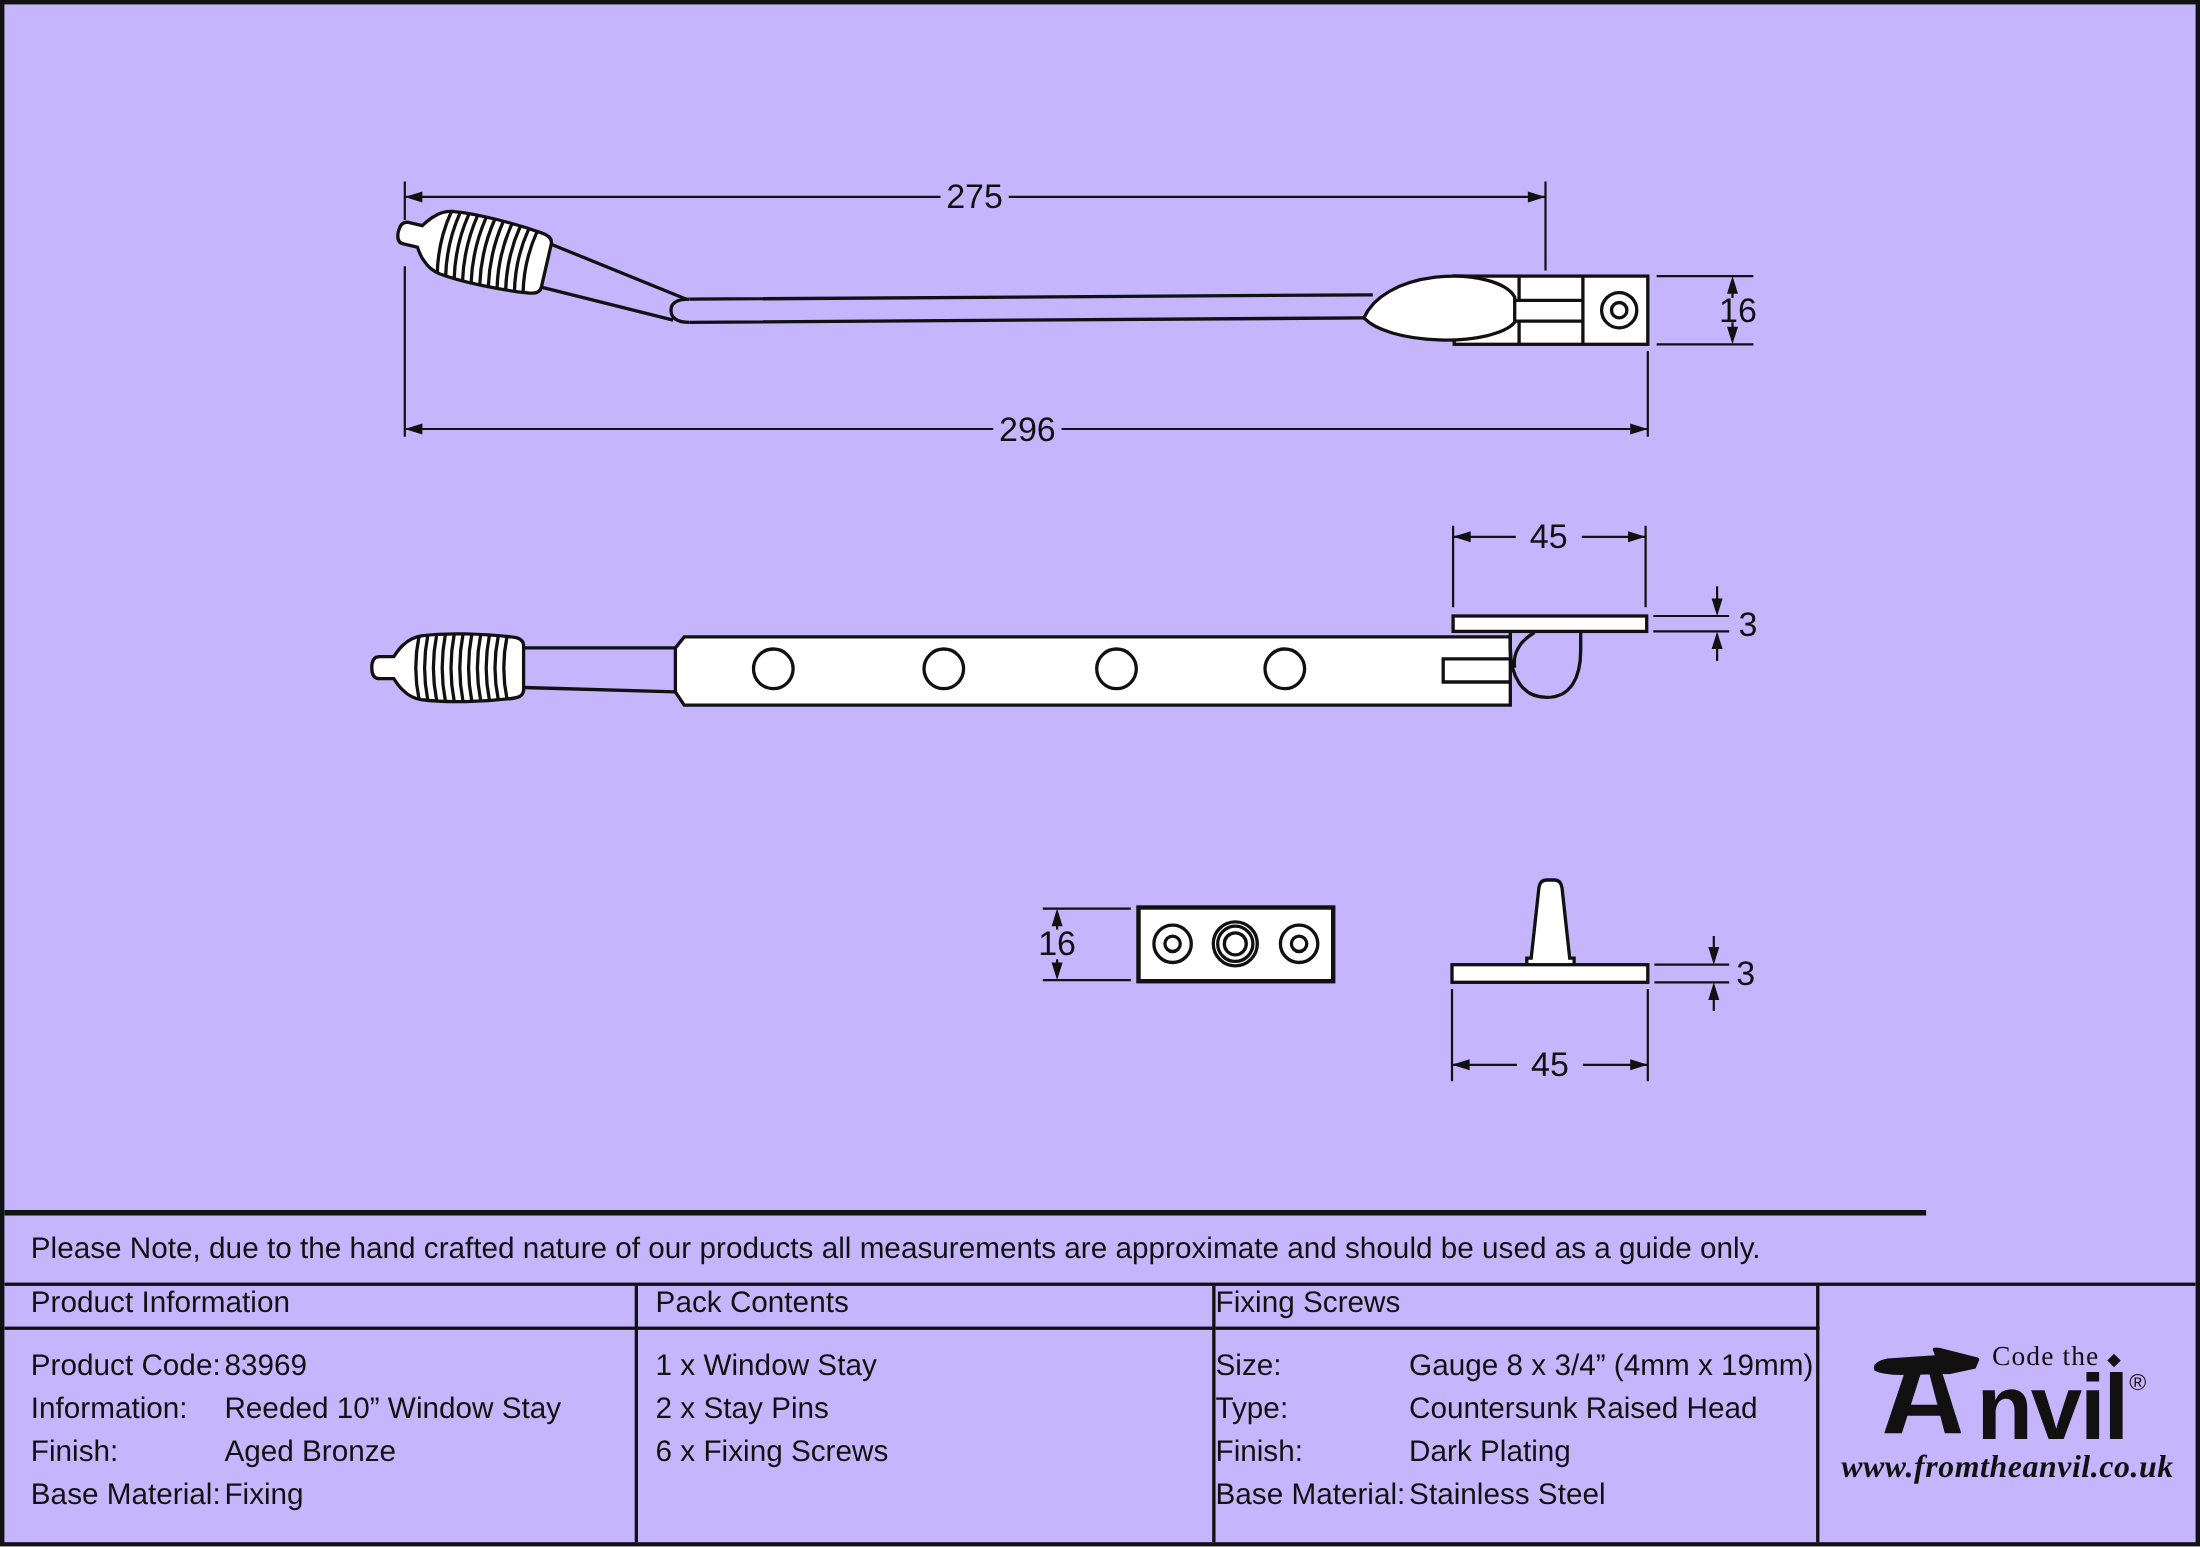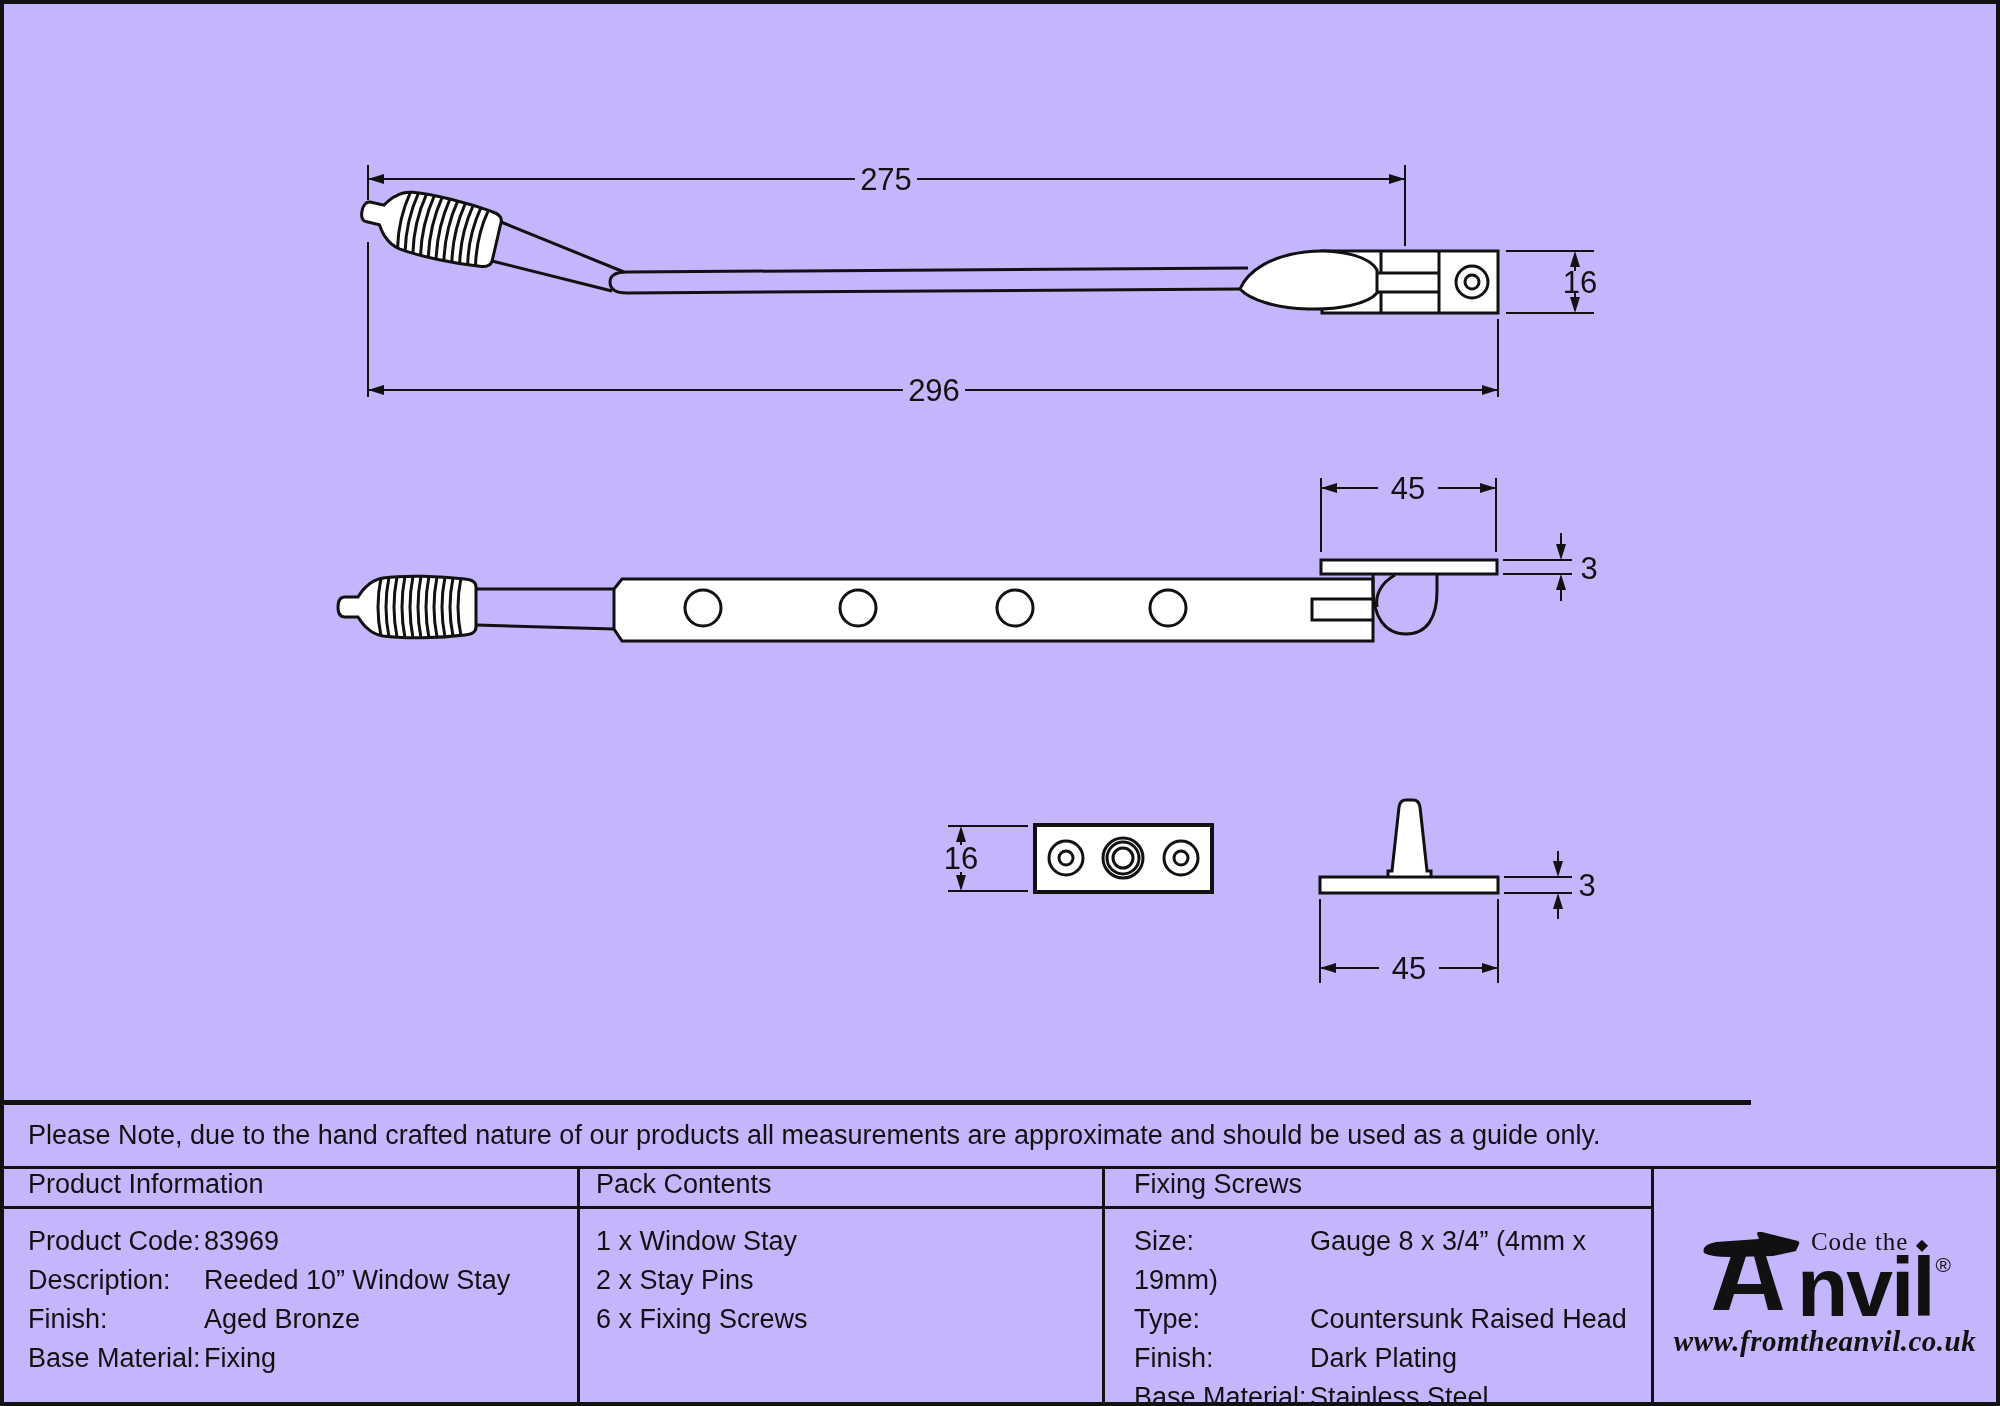--- a/index.html
+++ b/index.html
@@ -22,21 +22,21 @@
     position:absolute; top:1162px; left:0; width:1992px; height:236px;
     box-sizing:border-box; border-top:3px solid #111;
     display:grid; grid-template-columns:576px 525px 549px 1fr; grid-template-rows:40px 1fr;
     font-size:27px;
   }
   .cell{box-sizing:border-box;}
   .hdr{display:flex; align-items:flex-start; border-bottom:3px solid #111;}
   .rcol{border-right:3px solid #111;}
   .hdr.p1, .body.p1{padding-left:24px;}
   .hdr.p2, .body.p2{padding-left:16px;}
-  .hdr.p3, .body.p3{padding-left:29px;}
+  .hdr.p3, .body.p3{padding-left:0;}
   .body{padding-top:13px; line-height:39px;}
   .kv .k{display:inline-block; width:176px;}
   .logo-cell{grid-column:4; grid-row:1/3; display:flex; align-items:center; justify-content:center;}
   .logo-box{text-align:center;}
   .logo-row{display:flex; align-items:flex-end; justify-content:center;}
   .anvil-svg{margin-bottom:4px;}
   .logo-text{margin-left:-4px; text-align:left;}
   .logo-fromthe{font-family:"Liberation Serif", serif; font-size:25px; letter-spacing:1px; margin-left:14px; margin-bottom:2px;}
   .logo-fromthe .diamond{font-size:16px;}
   .logo-name{font-family:Liberation Sans, sans-serif; font-size:84px; line-height:0.70; font-weight:bold; letter-spacing:-2px; white-space:nowrap;text-align:center;}
@@ -230,21 +230,21 @@
               <span>nvil</span><span class="reg">®</span>
             </div>
           </div>
         </div>
         <div class="logo-url">www.fromtheanvil.co.uk</div>
       </div>
     </div>
 
     <div class="cell body rcol p1" style="grid-column:1;grid-row:2;">
       <div class="kv"><span class="k">Product Code:</span><span class="v">83969</span></div>
-      <div class="kv"><span class="k">Description:</span><span class="v">Reeded 10” Window Stay</span></div>
+      <div class="kv"><span class="k">Information:</span><span class="v">Reeded 10” Window Stay</span></div>
       <div class="kv"><span class="k">Finish:</span><span class="v">Aged Bronze</span></div>
       <div class="kv"><span class="k">Base Material:</span><span class="v">Fixing</span></div>
     </div>
 
     <div class="cell body rcol p2" style="grid-column:2;grid-row:2;">
       <div>1 x Window Stay</div>
       <div>2 x Stay Pins</div>
       <div>6 x Fixing Screws</div>
     </div>
 

